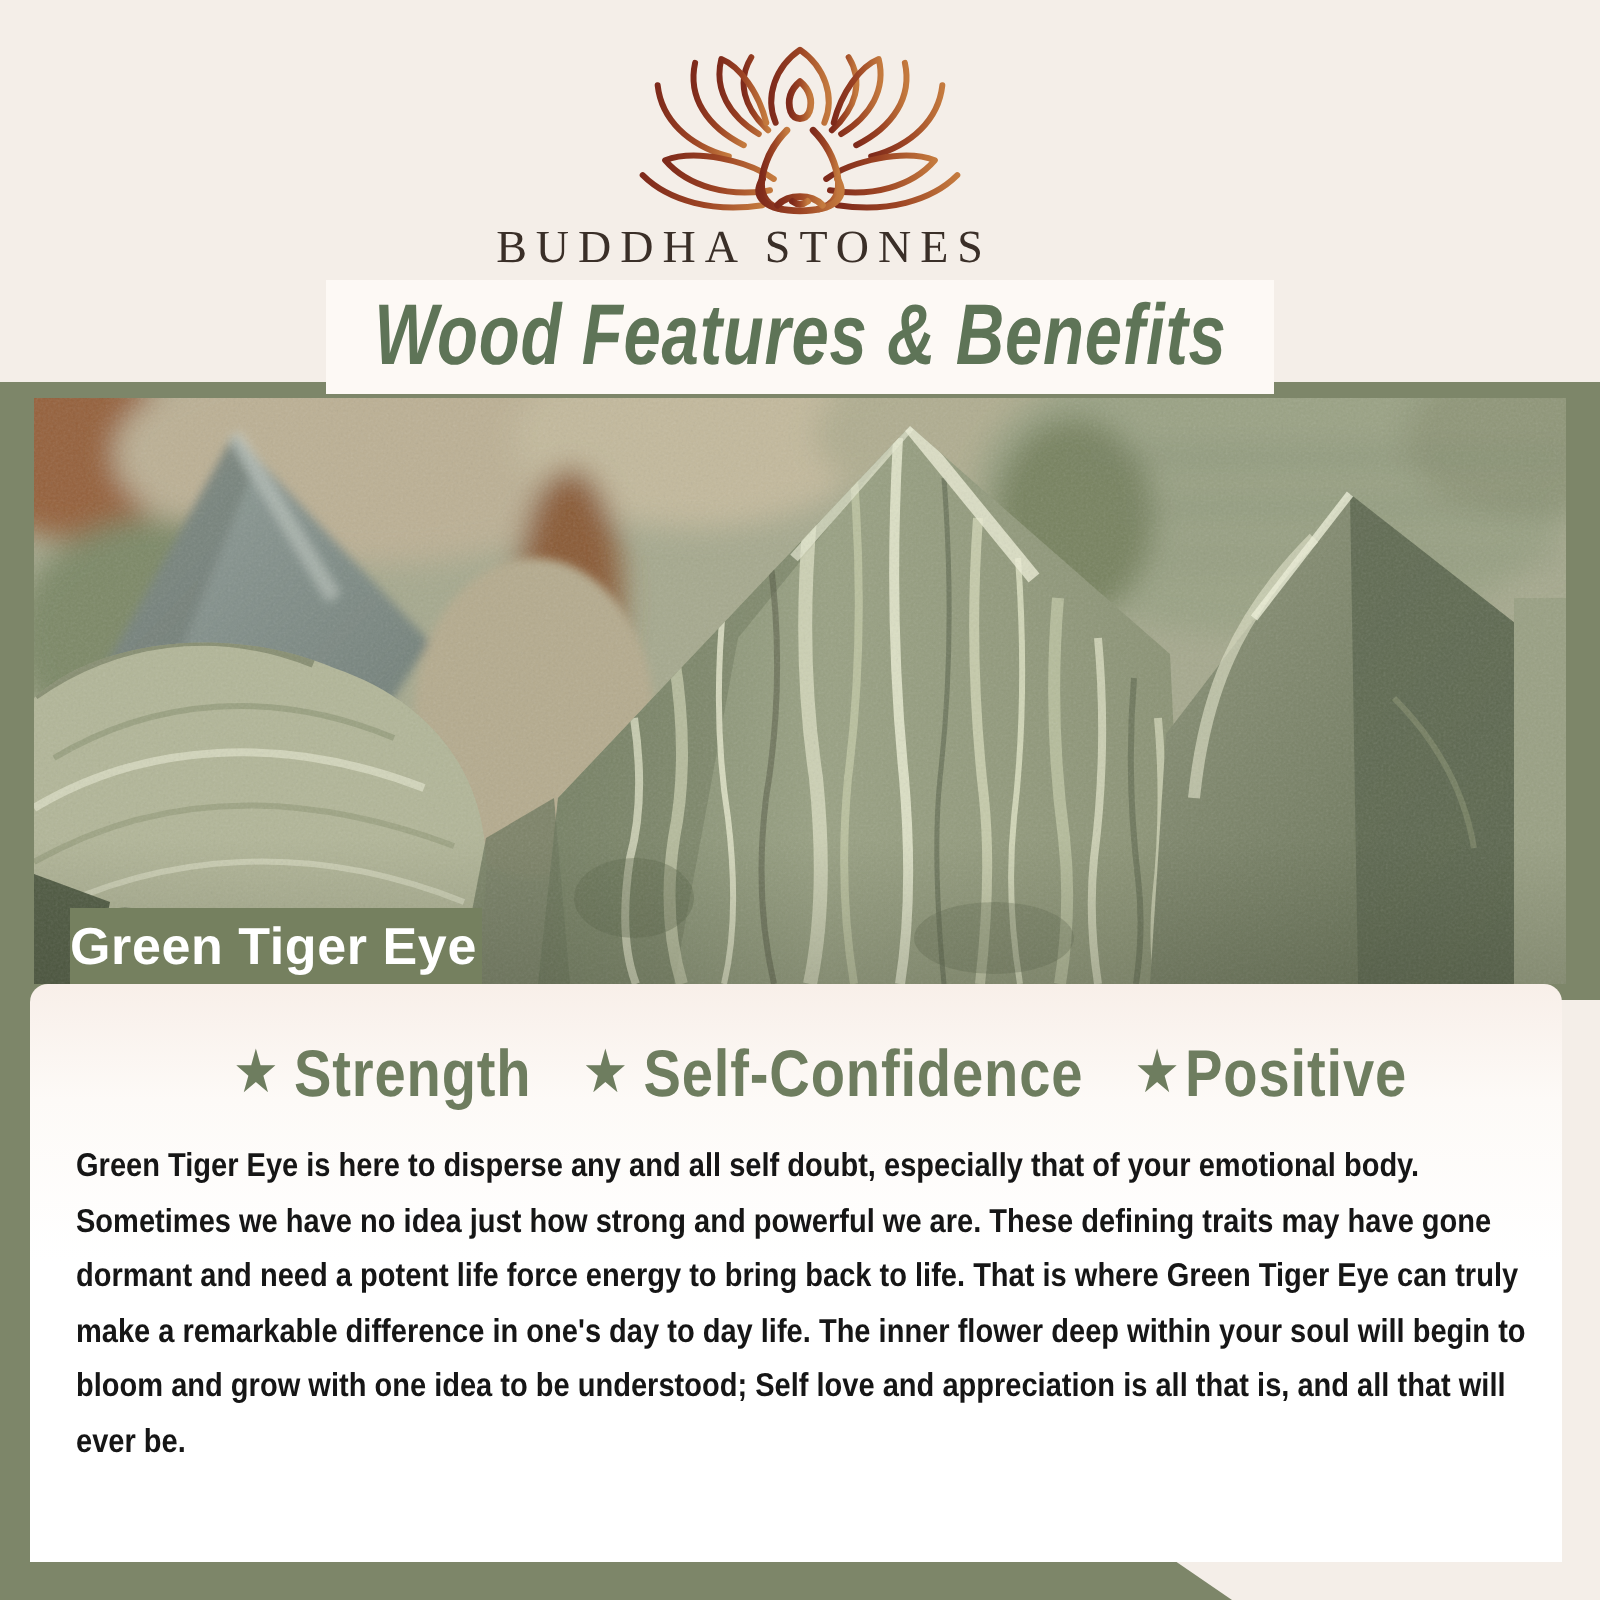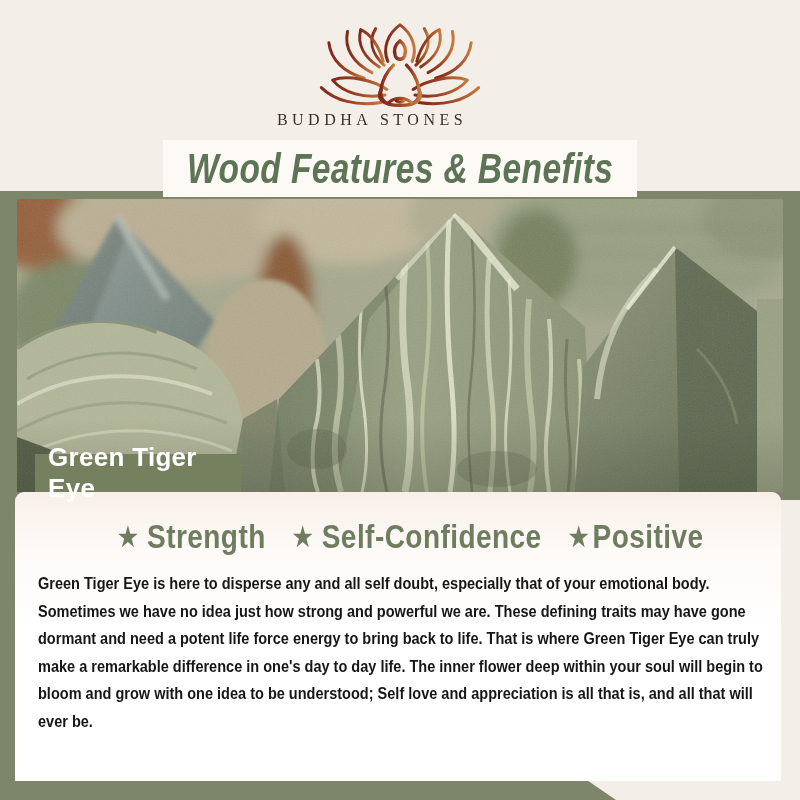--- a/index.html
+++ b/index.html
@@ -2,41 +2,41 @@
 <html><head>
 <meta charset="utf-8">
 <style>
   html,body{margin:0;padding:0;}
   body{background:#f4eee8;font-family:"Liberation Sans", sans-serif;}
   #page{position:relative;width:800px;height:800px;margin:0 auto;background:#f4eee8;overflow:hidden;}
 
   
   #logo{position:absolute;left:297px;top:20px;width:206px;height:94px;}
   #brand-name{position:absolute;left:0;top:111px;width:744px;text-align:center;
-    font-family:"Liberation Serif", serif;font-size:16px;letter-spacing:4.5px;
+    font-family:"Liberation Serif", serif;font-size:23px;letter-spacing:4.5px;
     color:#3a2f28;font-weight:400;}
 
   
   #title-banner{position:absolute;left:163px;top:140px;width:474px;height:57px;
     background:#fdf9f5;display:flex;align-items:center;justify-content:center;z-index:4;font-style:italic;}
   #page-title{margin:0;font-size:43px;font-weight:bold;color:#5e7457;white-space:nowrap;
     transform:scaleX(.78);transform-origin:center;letter-spacing:0.5px;}
 
   
   .frame{position:absolute;background:#7d8669;}
   #frame-main{left:0;top:191px;width:800px;height:309px;}
   #frame-left{left:0;top:500px;width:18px;height:300px;}
   #frame-bottom{left:0;top:781px;width:616px;height:19px;
     clip-path:polygon(0 0,95.5% 0,100% 100%,0 100%);}
 
   
   #stone-photo{position:absolute;left:17px;top:199px;width:766px;height:293px;overflow:hidden;z-index:2;}
   #photo-label{position:absolute;left:35px;top:454px;width:206px;height:38px;z-index:3;
     background:#75805f;color:#ffffff;display:flex;align-items:center;
-    font-size:26px;font-weight:bold;padding-left:13px;box-sizing:border-box;letter-spacing:0.3px;}
+    font-size:26px;font-weight:bold;box-sizing:border-box;letter-spacing:0.3px;}
 
   
   #content-card{position:absolute;left:15px;top:492px;width:766px;height:289px;z-index:2;
     background:linear-gradient(180deg,#f8efe9 0%,#fdfaf7 20%,#ffffff 48%);
     border-radius:9px 9px 0 0;box-sizing:border-box;padding:26px 0 0 23px;}
   #benefits-row{display:flex;justify-content:center;align-items:center;gap:30px;
     width:720px;transform:scaleX(.85);transform-origin:center;margin:0 auto;}
   .benefit-item{display:flex;align-items:center;gap:9px;color:#6e7d5f;white-space:nowrap;}
   .benefit-item .star{font-size:30px;line-height:1;}
   .benefit-item .blabel{font-size:33px;font-weight:bold;letter-spacing:0.5px;}

